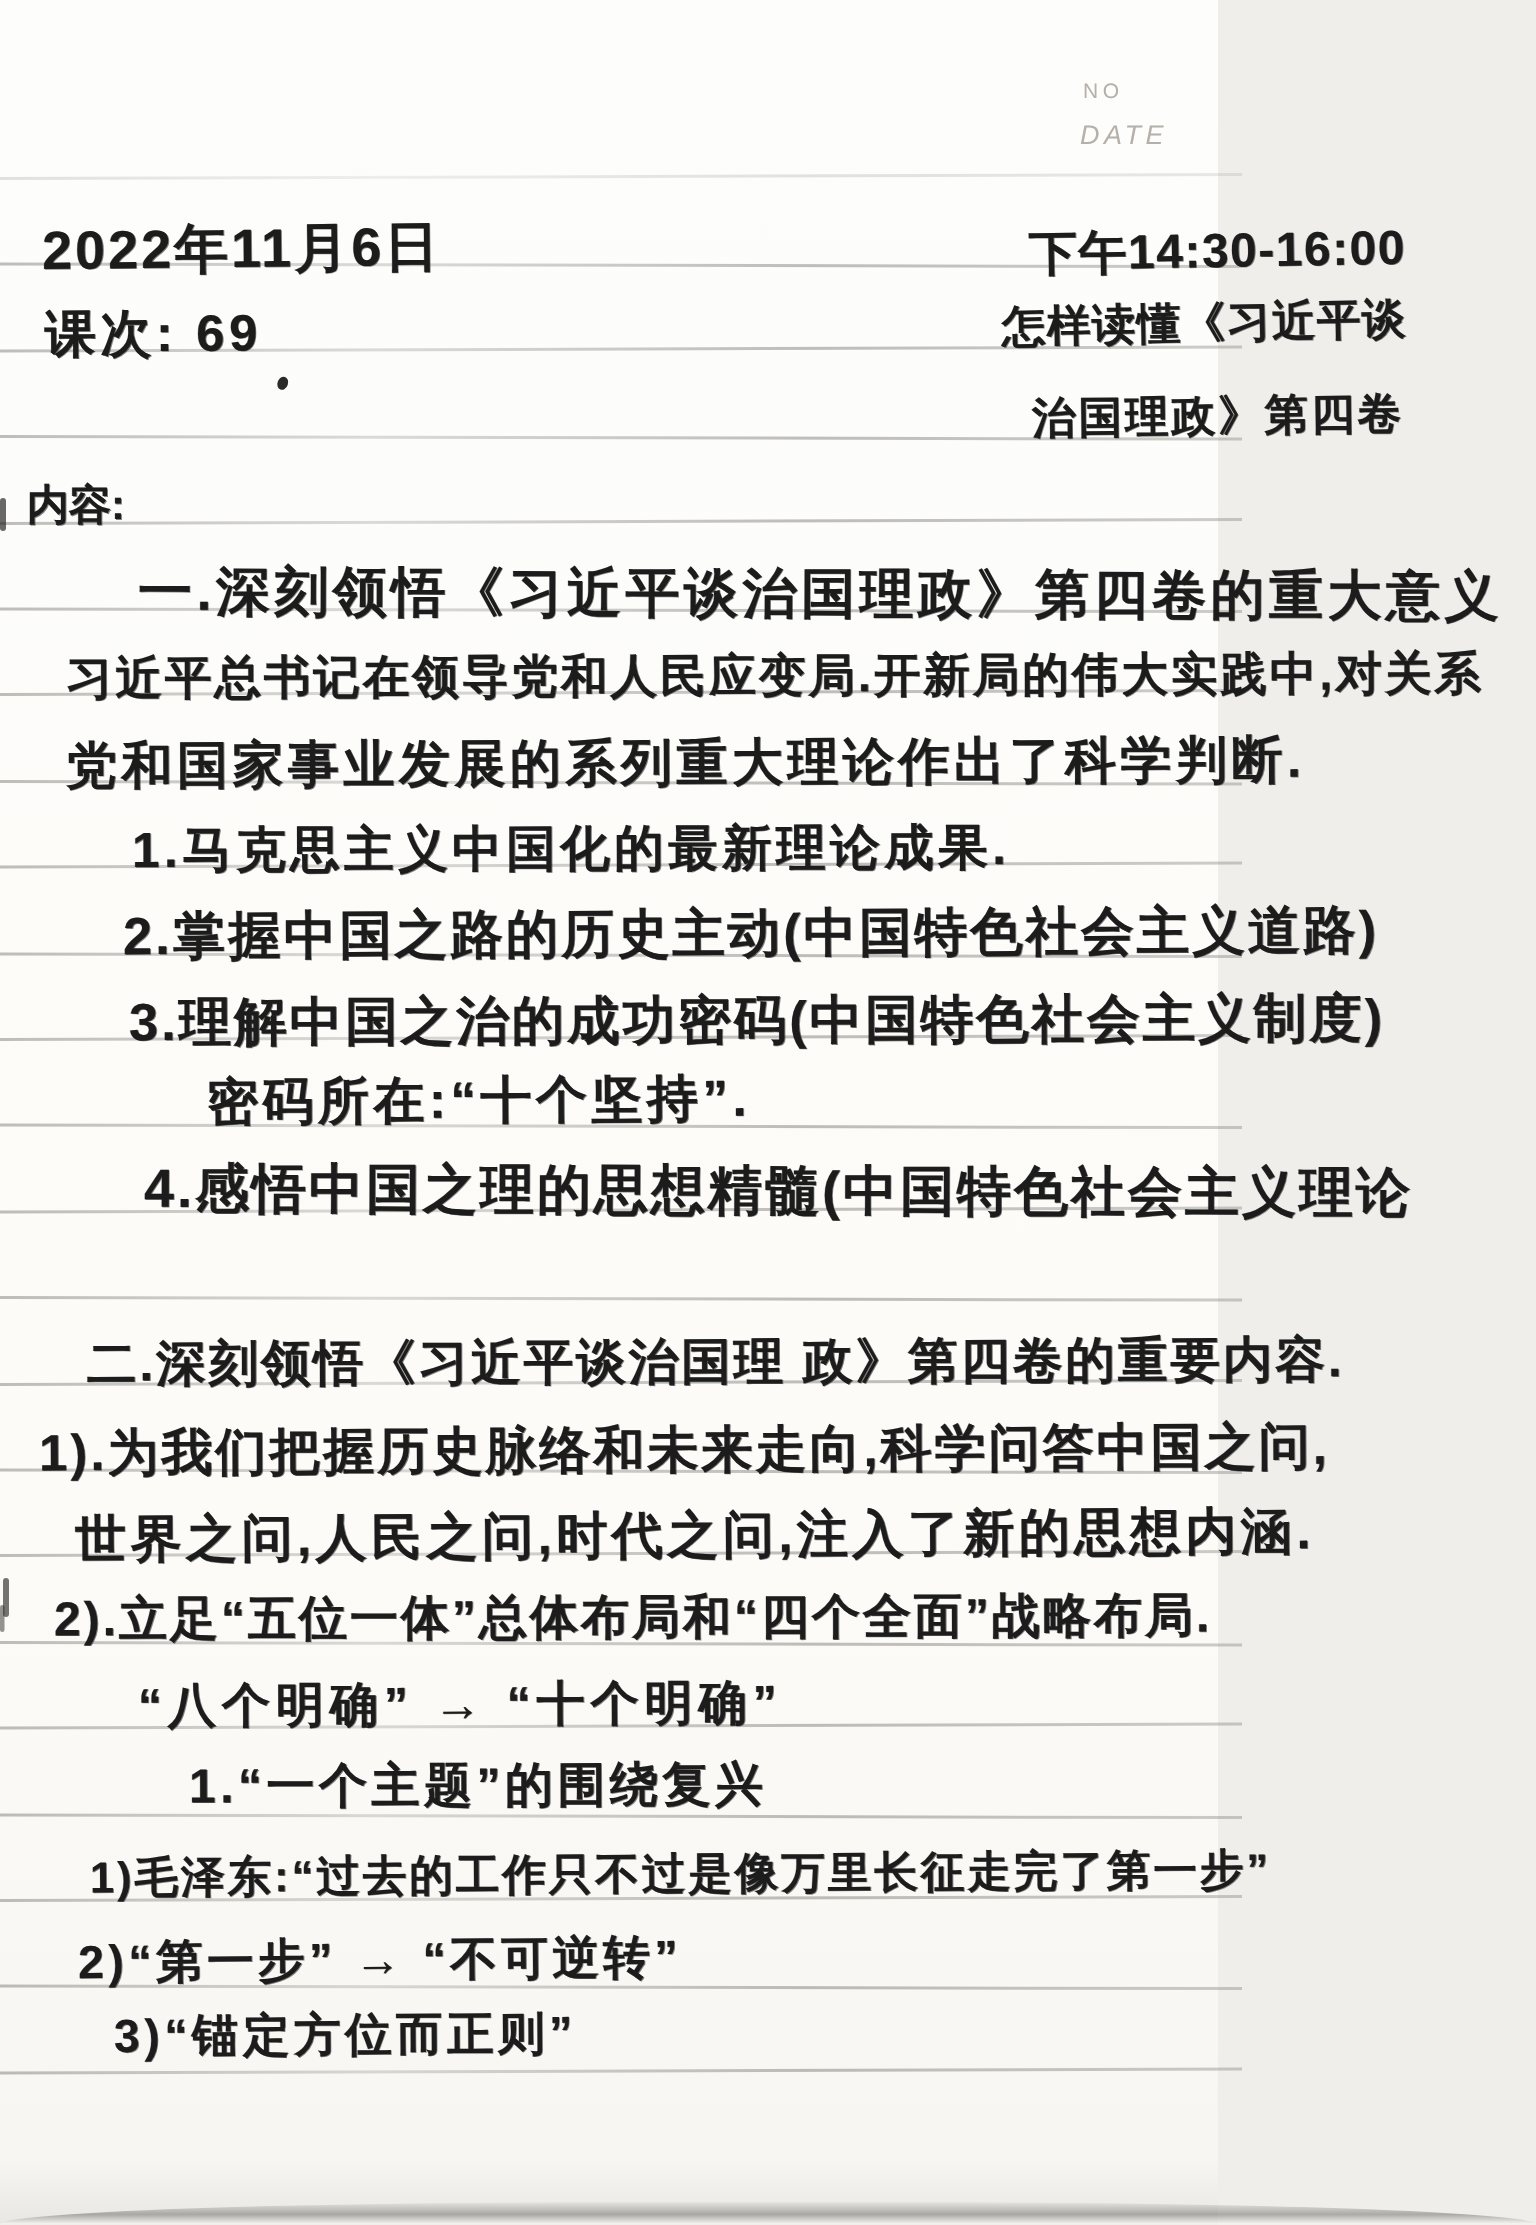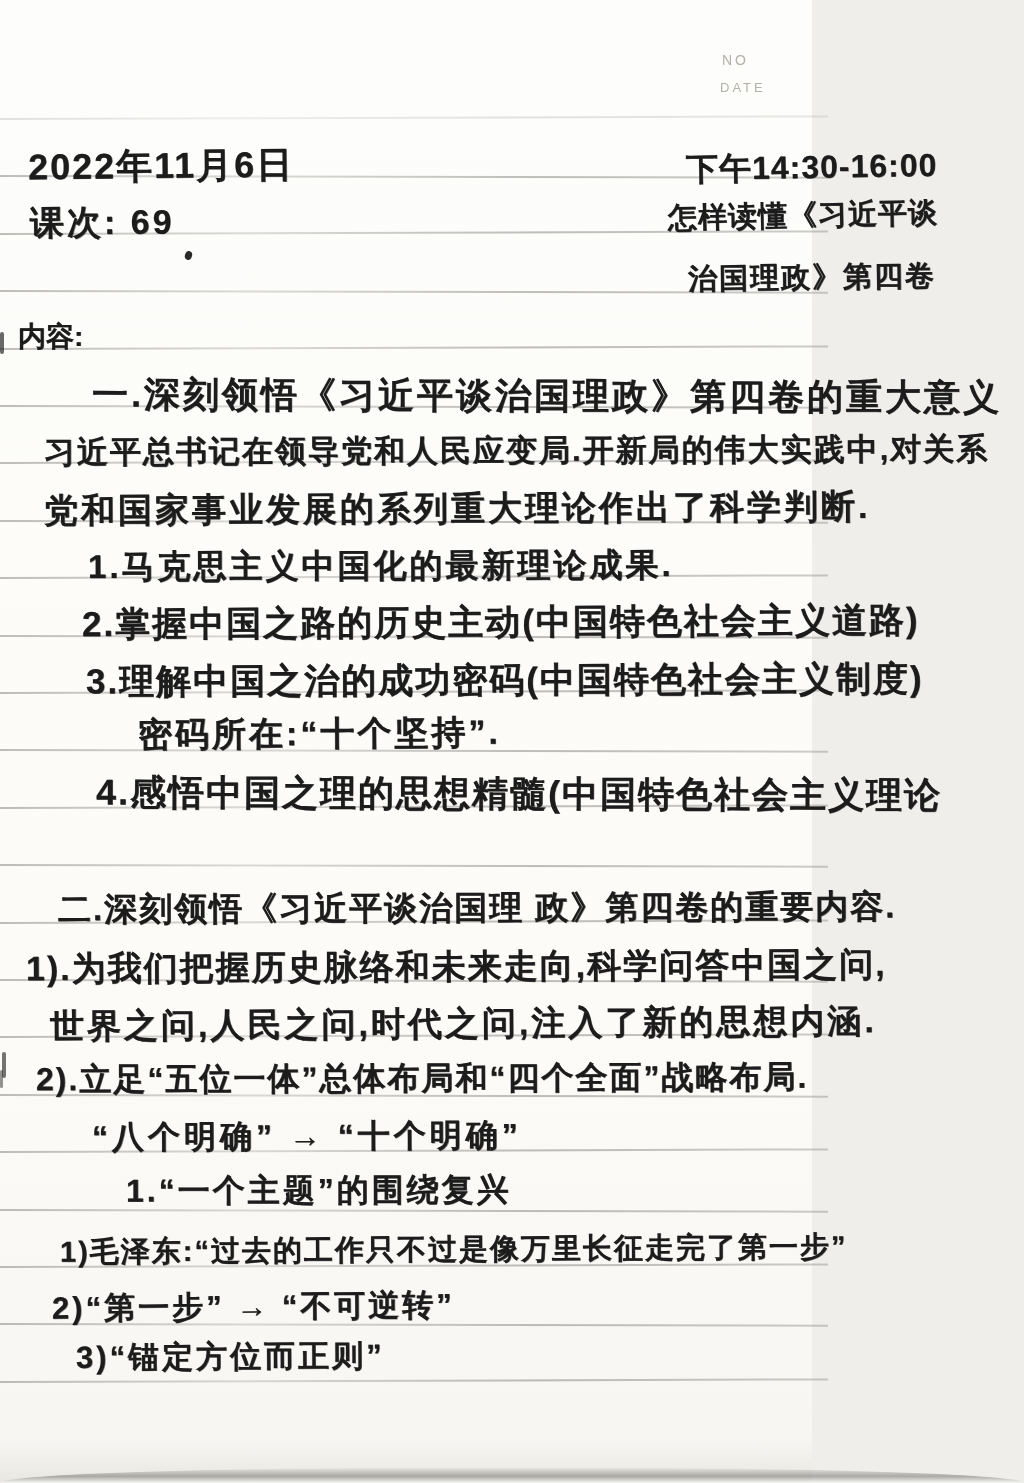--- a/index.html
+++ b/index.html
@@ -22,21 +22,21 @@
     position:absolute;left:0;top:1468px;width:1024px;height:15px;
     background:linear-gradient(180deg,rgba(90,88,84,.05),rgba(90,88,84,.45) 55%,rgba(250,250,248,.9));
     border-radius:50% 50% 0 0/120% 120% 0 0;
   }
   
   .printed{
     position:absolute;color:#b5b0a9;font-size:14px;letter-spacing:3px;
     font-family:"Liberation Sans",sans-serif;
   }
   .printed.no{left:722px;top:52px;}
-  .printed.date{left:720px;top:80px;font-size:13px;}
+  .printed.date{left:720px;top:80px;font-size:18px;font-style:italic;}
   
   .hand{
     position:absolute;white-space:nowrap;color:#1c1c1c;
     font-family:"Liberation Sans",sans-serif;font-weight:700;
     text-shadow:0.6px 0.4px 0 rgba(25,25,25,.55), -0.3px 0 0 rgba(25,25,25,.25);
   }
   .h-date   {left:28px;  top:142px;  font-size:36px; letter-spacing:2px; transform:rotate(-.6deg);}
   .h-lesson {left:30px;  top:200px;  font-size:34px; letter-spacing:3px; transform:rotate(-.4deg);}
   .h-time   {left:686px; top:146px;  font-size:32px; letter-spacing:1px; transform:rotate(-1deg);}
   .h-topic1 {left:668px; top:196px;  font-size:29px; letter-spacing:1px; transform:rotate(-1.2deg);}

